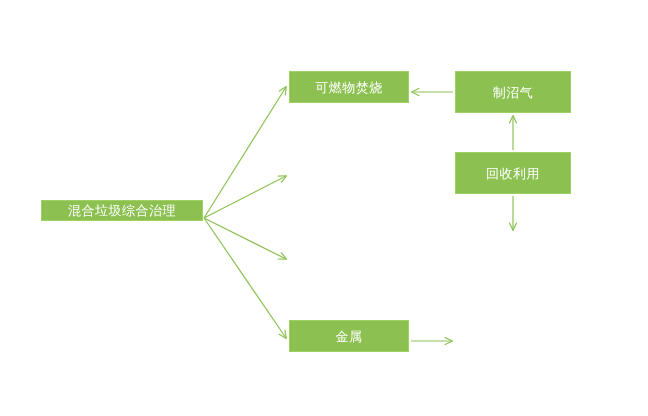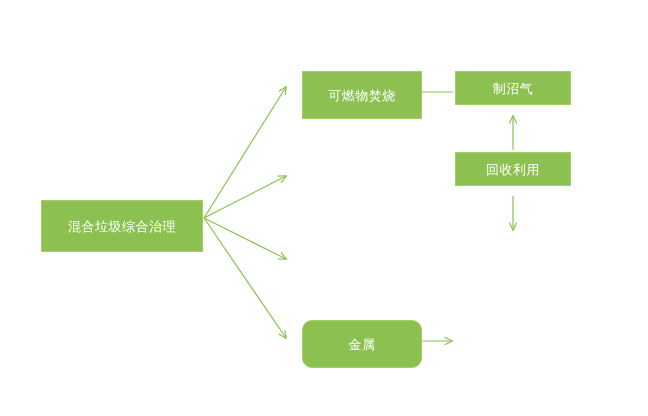--- a/index.html
+++ b/index.html
@@ -37,29 +37,29 @@
     font-size: 13px;
     letter-spacing: 0.5px;
     line-height: 1;
     white-space: nowrap;
     text-align: center;
   }
   .node-label {
     display: block;
   }
   
-  .n-root   { left: 41px;  top: 200px; width: 162px; height: 52px; }
+  .n-root   { left: 41px;  top: 200px; width: 162px; height: 21px; }
   
-  .n-c2     { left: 302px; width: 120px; height: 48px; }
+  .n-c2     { left: 289px; width: 120px; height: 32px; }
   .n-r1     { top: 71px; }
   .n-r2     { top: 152px; }
   .n-r3     { top: 233px; }
-  .n-r4     { top: 320px; border-radius: 10px; }
+  .n-r4     { top: 320px; }
   
-  .n-c3     { left: 455px; width: 116px; height: 34px; }
+  .n-c3     { left: 455px; width: 116px; height: 42px; }
 </style>
 </head>
 <body>
 
 <div id="canvas">
 
   <svg id="edge-layer" viewBox="0 0 648 416" width="648" height="416" xmlns="http://www.w3.org/2000/svg">
     <defs>
       <marker id="arrowhead" markerWidth="9" markerHeight="9" refX="8" refY="4.5" orient="auto" markerUnits="userSpaceOnUse">
         <path d="M1,1 L8.5,4.5 L1,8 " fill="none" stroke="#8CC152" stroke-width="1.2" stroke-linecap="round" stroke-linejoin="round"></path>

